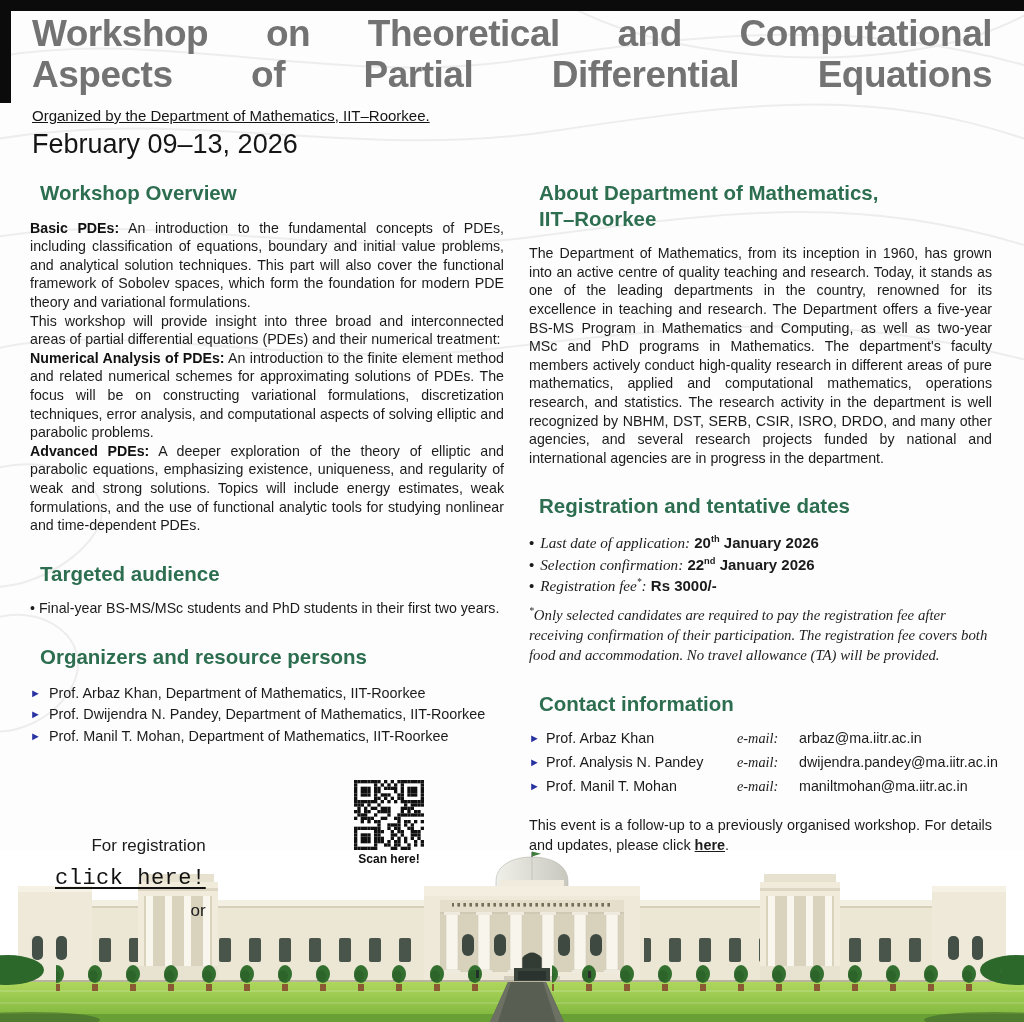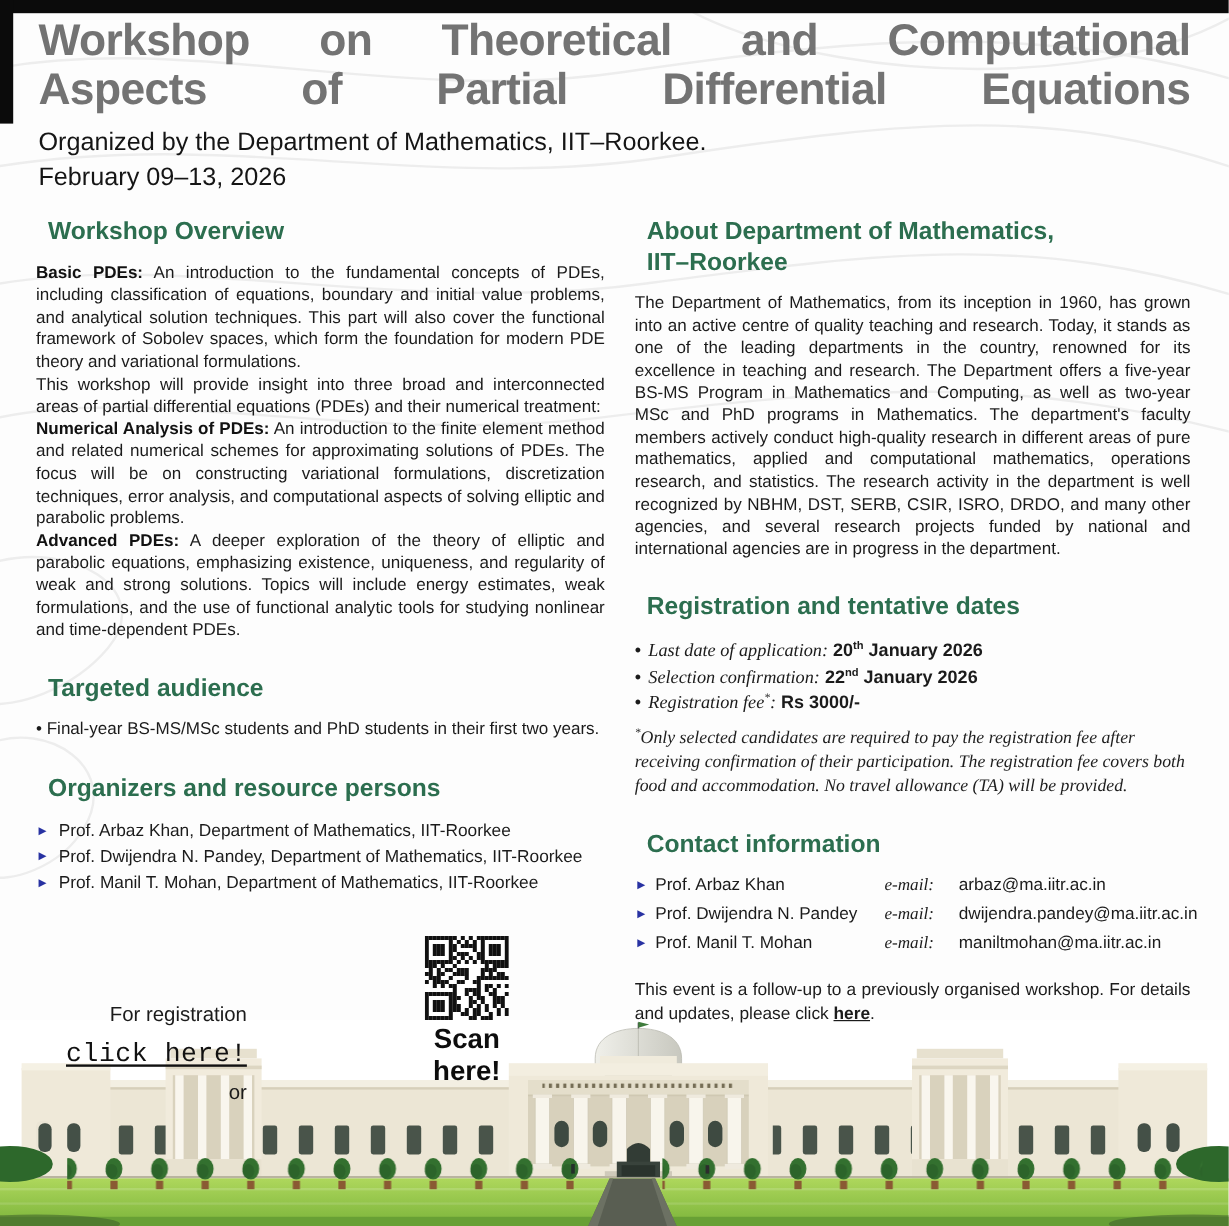--- a/index.html
+++ b/index.html
@@ -9,22 +9,22 @@
   #contours { z-index:0; }
   #building { bottom:0; top:auto; z-index:1; }
   .content { position:absolute; z-index:2; }
 
   .bar-top { position:absolute; z-index:3; left:0; top:0; width:1024px; height:11px; background:#0b0b0b; }
   .bar-left { position:absolute; z-index:3; left:0; top:0; width:11px; height:103px; background:#0b0b0b; }
 
   header { left:32px; top:13px; width:960px; }
   .title-line { font-size:37px; font-weight:700; color:#737373; line-height:1.12; letter-spacing:-0.5px;
                 text-align:justify; text-align-last:justify; }
-  .subtitle { font-size:21px; margin-top:11px; color:#151515; }
-  .datesline { font-size:21px; margin-top:5px; color:#151515; }
+  .subtitle { font-size:15px; margin-top:11px; color:#151515;text-decoration:underline; }
+  .datesline { font-size:27px; margin-top:5px; color:#151515; }
 
   .col { display:block; }
   .col.left  { left:30px;  top:180px; width:474px; }
   .col.right { left:529px; top:180px; width:463px; }
 
   h2 { font-size:20.5px; font-weight:700; color:#2c6e4f; margin:0 0 13px 10px; line-height:1.25; }
   .sect { margin-top:26px; }
   .just { text-align:justify; }
   p.body { font-size:14.2px; line-height:1.31; color:#1b1b1b; }
   p.body b { color:#111; }
@@ -47,21 +47,21 @@
   .contact-grid .clabel { font-family:"Liberation Serif", serif; font-style:italic; }
   .contact-grid .cmail { white-space:nowrap; }
 
   .followup { margin-top:20px; font-size:14.4px; line-height:1.4; }
   .followup b { text-decoration:underline; }
 
   .regline { left:55px; top:836px; font-size:17px; display:flex; align-items:flex-end; gap:10px;flex-direction:column; }
   .regline .mono { font-family:"Liberation Mono", monospace; font-size:22px; text-decoration:underline; text-underline-offset:3px; color:#111; letter-spacing:0.5px; }
   .qrwrap { left:337px; top:780px; width:104px; text-align:center; }
   #qr { width:70px; height:70px; margin:0 auto; }
-  .scanlabel { display:block; font-weight:700; font-size:23px; margin-top:2px; color:#0d0d0d; }
+  .scanlabel { display:block; font-weight:700; font-size:12px; margin-top:2px; color:#0d0d0d; }
 </style>
 </head>
 <body>
 
 <svg id="contours" class="layer" width="1024" height="800" viewBox="0 0 1024 800">
   <g fill="none" stroke="#ededed" stroke-width="2">
     <path d="M-10,58 C160,26 330,88 520,60 C700,34 860,16 1034,68"></path>
     <path d="M-10,140 C190,106 360,162 560,130 C760,100 880,88 1034,142"></path>
     <path d="M560,0 C620,40 760,70 900,52 C960,44 1000,30 1034,10"></path>
     <path d="M-10,238 C150,208 340,264 540,236 C740,210 860,194 1034,248"></path>
@@ -250,21 +250,21 @@
   </ul>
   <p class="footnote"><sup>*</sup><span>Only selected candidates are required to pay the registration fee after receiving confirmation of their participation. The registration fee covers both food and accommodation. No travel allowance (TA) will be provided.</span></p>
 
   <h2 class="sect">Contact information</h2>
   <div class="contact-grid">
     <span class="tri">►</span>
       <span class="cname">Prof. Arbaz Khan</span>
       <i class="clabel">e-mail:</i>
       <span class="cmail">arbaz@ma.iitr.ac.in</span>
     <span class="tri">►</span>
-      <span class="cname">Prof. Dwijendra N. Pandey</span>
+      <span class="cname">Prof. Analysis N. Pandey</span>
       <i class="clabel">e-mail:</i>
       <span class="cmail">dwijendra.pandey@ma.iitr.ac.in</span>
     <span class="tri">►</span>
       <span class="cname">Prof. Manil T. Mohan</span>
       <i class="clabel">e-mail:</i>
       <span class="cmail">maniltmohan@ma.iitr.ac.in</span>
   </div>
 
   <p class="followup just"><span>This event is a follow-up to a previously organised workshop. For details and updates, please click </span><b>here</b><span>.</span></p>
 </section>

